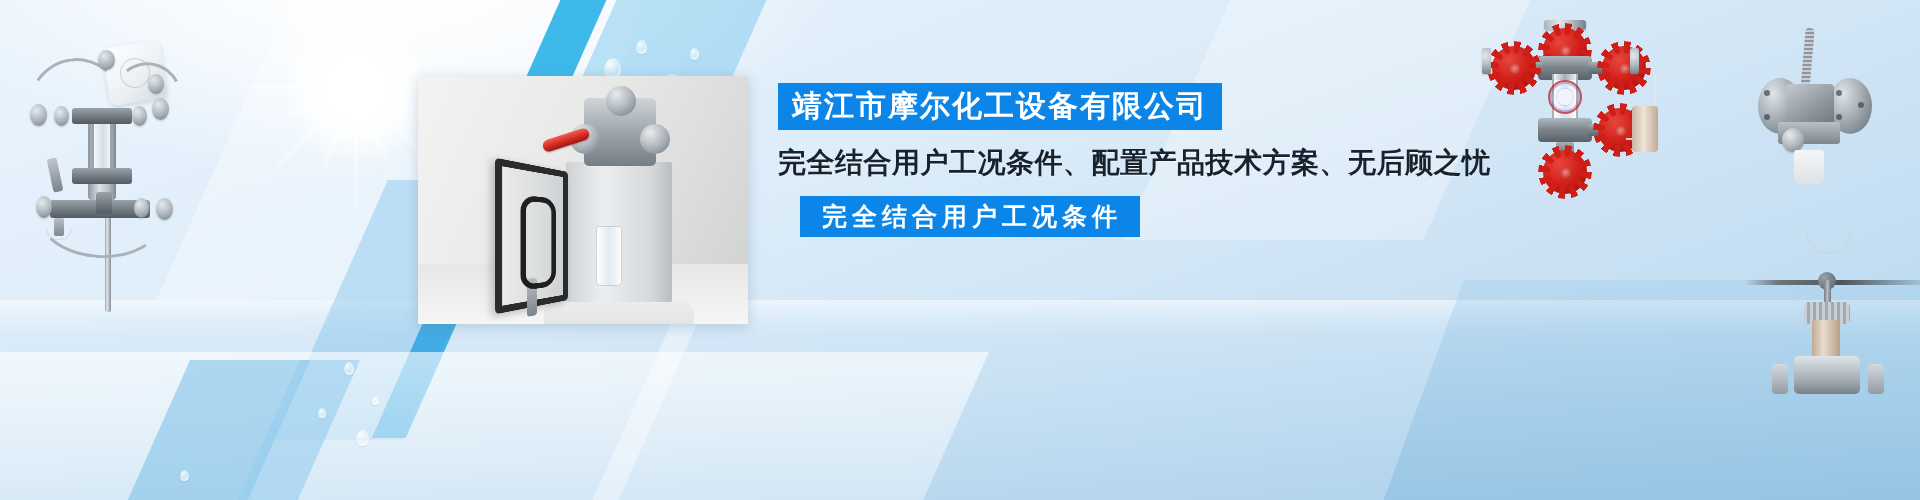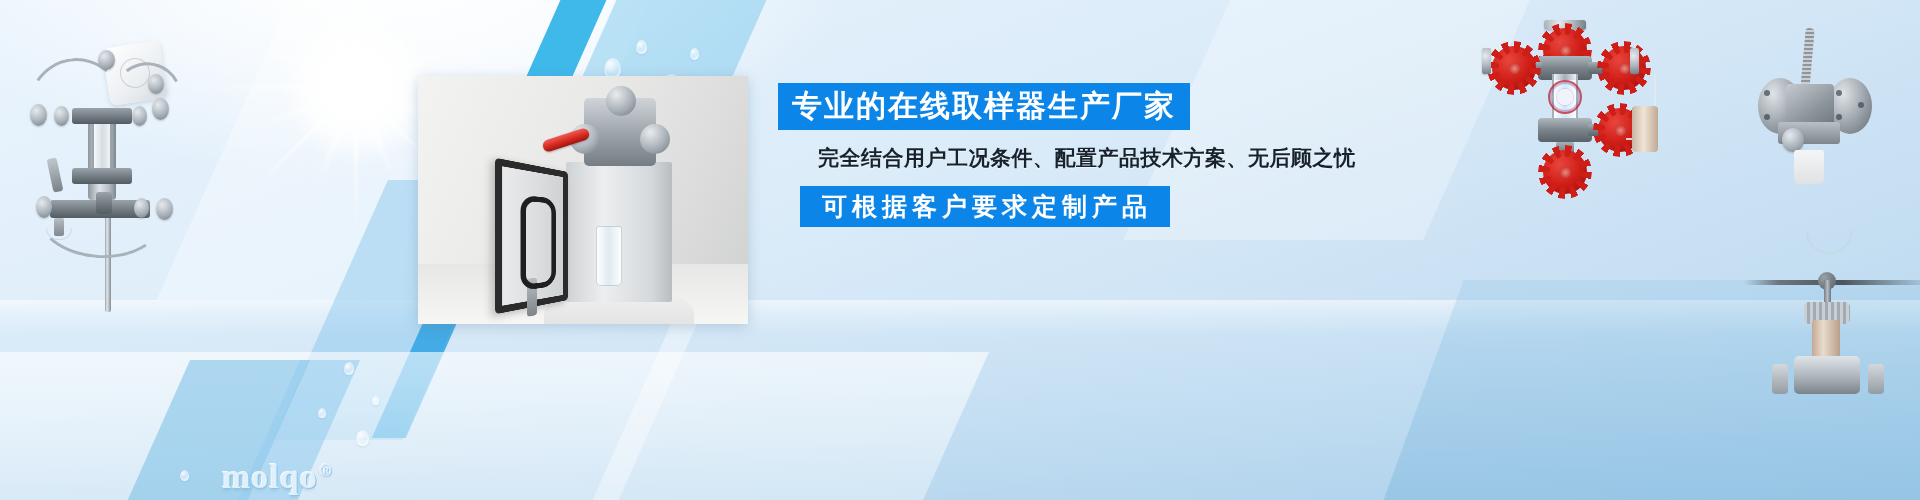--- a/index.html
+++ b/index.html
@@ -393,27 +393,26 @@
     color:#ffffff;
     font-size:30px;
     font-weight:700;
     letter-spacing:2px;
     padding:6px 14px 7px 14px;
     line-height:1.12;
     white-space:nowrap;
   }
   .subline{
     margin-top:14px;
-    font-size:21px;
+    font-size:28px;
     font-weight:600;
     letter-spacing:.5px;
     color:#17222d;
     white-space:nowrap;
     text-shadow:0 1px 0 rgba(255,255,255,.55);
-    margin-left:40px;
   }
   .tagline2{
     display:inline-block;
     margin-top:14px;
     margin-left:22px;
     background:#0b86e8;
     color:#ffffff;
     font-size:25px;
     font-weight:600;
     letter-spacing:5px;
@@ -594,25 +593,22 @@
     <div class="rb-stem"></div>
     <div class="rb-cap"></div>
     <div class="rb-tube"></div>
     <div class="rb-base"></div>
     <div class="rb-foot" style="left:12px;"></div>
     <div class="rb-foot" style="left:108px;"></div>
   </div>
 
   <div class="copy">
 
-    <div><span class="tagline">专业的在线取样器生产厂家</span></div>
+    <div><span class="tagline">靖江市摩尔化工设备有限公司</span></div>
 
     <div class="subline">完全结合用户工况条件、配置产品技术方案、无后顾之忧</div>
 
-    <div><span class="tagline2">可根据客户要求定制产品</span></div>
+    <div><span class="tagline2">完全结合用户工况条件</span></div>
 
   </div>
 
-  <div class="watermark">
-    <span>molqo</span><sup>®</sup>
-  </div>
 
 </div>
 
 </body></html>

